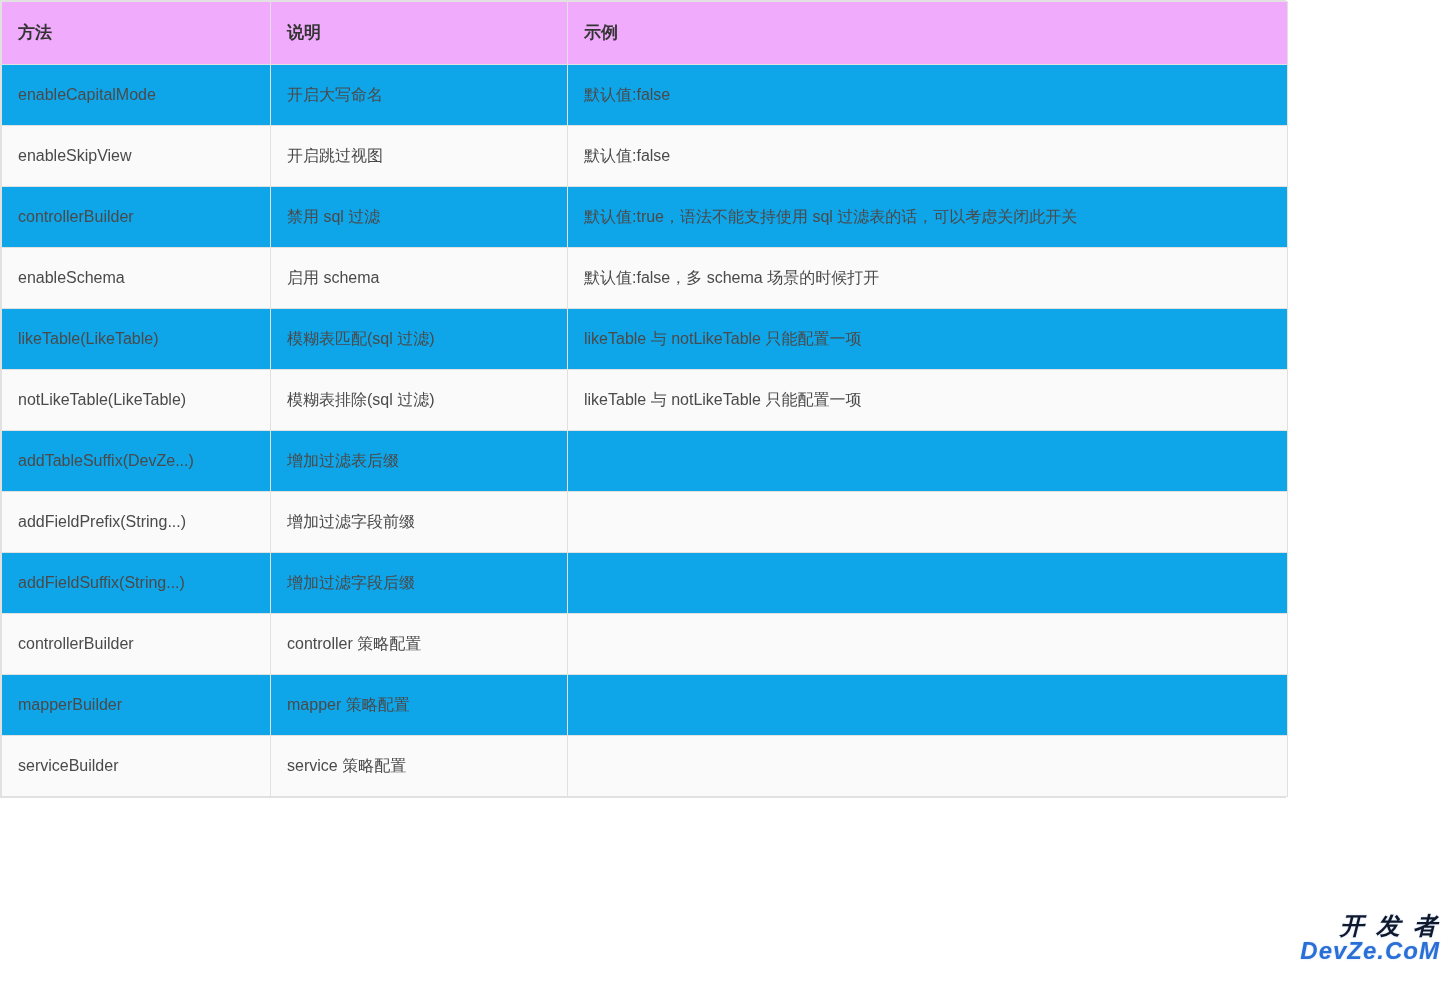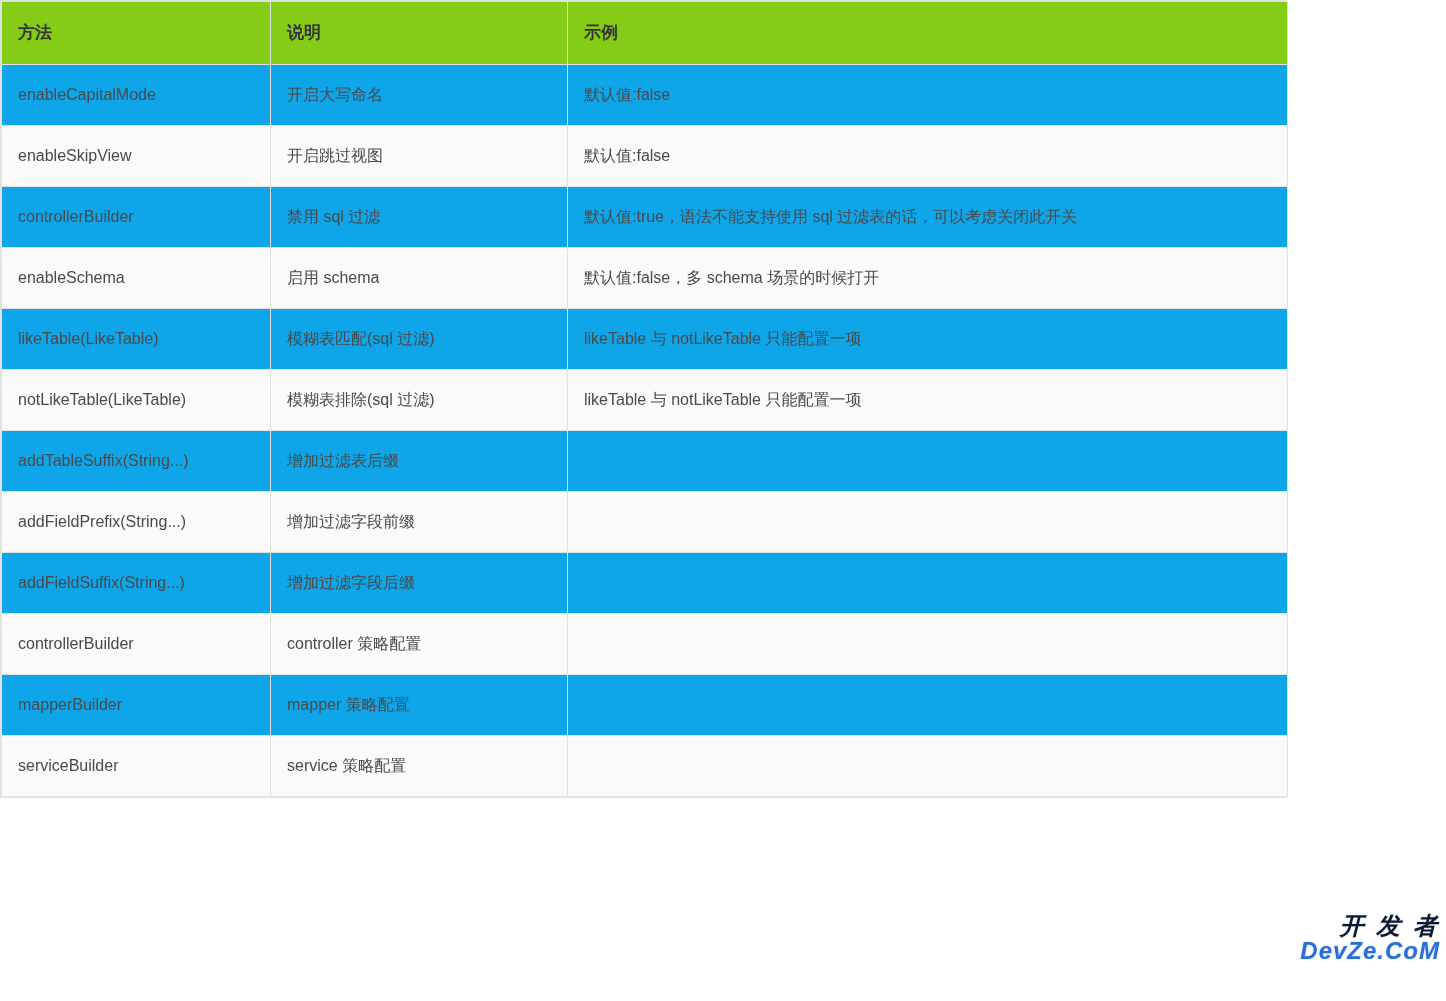--- a/index.html
+++ b/index.html
@@ -29,21 +29,21 @@
     }
     th, td {
       text-align: left;
       padding: 18px 16px;
       border: 1px solid #e1e1e1;
       font-size: 16px;
       line-height: 1.5;
       vertical-align: middle;
     }
     th {
-      background-color: #84cc16;
+      background-color: #f0abfc;
       font-weight: 700;
       color: #333;
       font-size: 17px;
       margin-top: 31px;
     }
     td {
       background-color: #0ea5e9;
       color: #4a4a4a;
       font-weight: 400;
     }
@@ -121,21 +121,21 @@
         <td>likeTable(LikeTable)</td>
         <td>模糊表匹配(sql 过滤)</td>
         <td>likeTable 与 notLikeTable 只能配置一项</td>
       </tr>
       <tr>
         <td>notLikeTable(LikeTable)</td>
         <td>模糊表排除(sql 过滤)</td>
         <td>likeTable 与 notLikeTable 只能配置一项</td>
       </tr>
       <tr>
-        <td>addTableSuffix(String...)</td>
+        <td>addTableSuffix(DevZe...)</td>
         <td>增加过滤表后缀</td>
         <td></td>
       </tr>
       <tr>
         <td>addFieldPrefix(String...)</td>
         <td>增加过滤字段前缀</td>
         <td></td>
       </tr>
       <tr>
         <td>addFieldSuffix(String...)</td>

